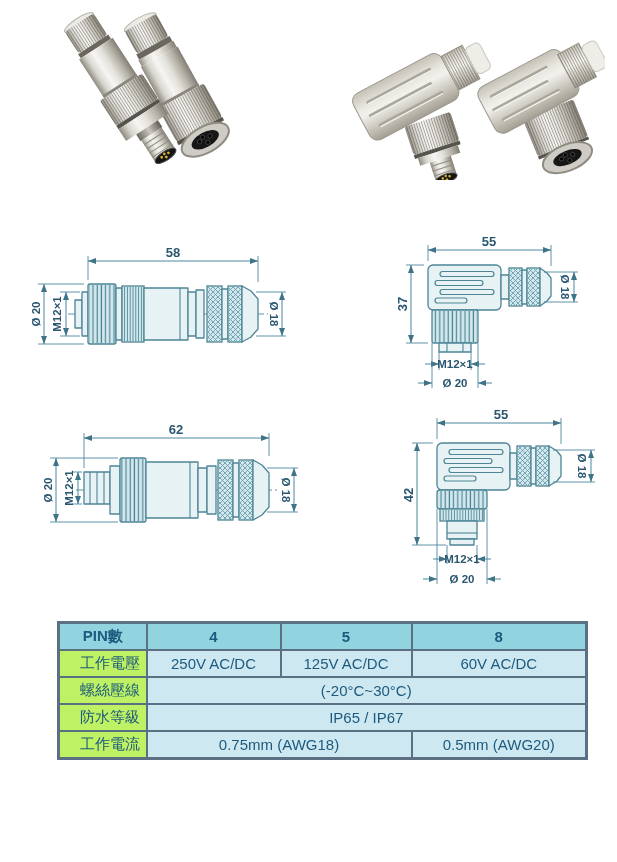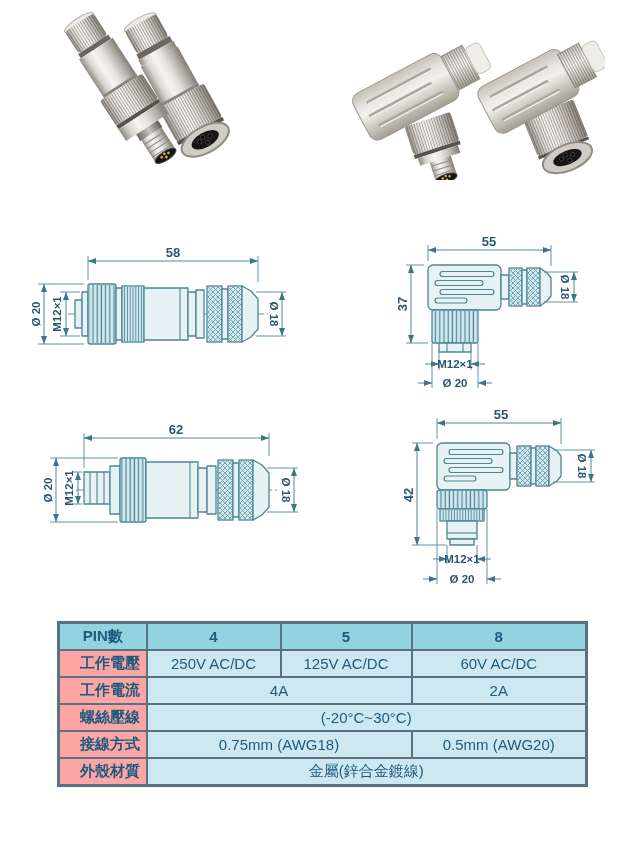--- a/index.html
+++ b/index.html
@@ -23,21 +23,21 @@
   .ext{stroke:#4c87a0;stroke-width:0.9;fill:none;}
   .cl{stroke:#4c87a0;stroke-width:0.9;stroke-dasharray:9 3 2 3;fill:none;}
   .dimtext{font-family:"Liberation Sans","DejaVu Sans",sans-serif;font-size:11.5px;font-weight:700;fill:#2a5670;}
   .dimnum{font-size:13px;}
 
   
   table.spec{position:absolute;left:57px;top:621px;width:528px;border-collapse:collapse;
              table-layout:fixed;border:3px solid #5b7082;}
   .spec td{border:2px solid #5b7082;height:25px;text-align:center;vertical-align:middle;
            font-size:15px;color:#1e5a7d;background:#cde8f1;padding:0 20px;white-space:nowrap;}
-  .spec td.lbl{background:#fca5a5;font-weight:700;}
+  .spec td.lbl{background:#bef264;font-weight:400;}
   .spec tr.hdr td{background:#92d3e0;font-weight:700;}
 </style>
 </head>
 <body>
 
 <div class="page">
 
   <svg width="0" height="0" style="position:absolute" aria-hidden="true">
     <defs>
       <marker id="mA" viewBox="0 0 10 10" refX="9" refY="5" markerWidth="9" markerHeight="9" orient="auto-start-reverse">
@@ -384,33 +384,28 @@
       <td>5</td>
       <td>8</td>
     </tr>
     <tr>
       <td class="lbl">工作電壓</td>
       <td>250V AC/DC</td>
       <td>125V AC/DC</td>
       <td>60V AC/DC</td>
     </tr>
     <tr>
-      <td class="lbl">工作電流</td>
-      <td colspan="2">4A</td>
-      <td>2A</td>
-    </tr>
-    <tr>
       <td class="lbl">螺絲壓線</td>
       <td colspan="3">(-20°C~30°C)</td>
     </tr>
     <tr>
-      <td class="lbl">接線方式</td>
+      <td class="lbl">防水等級</td>
+      <td colspan="3">IP65 / IP67</td>
+    </tr>
+    <tr>
+      <td class="lbl">工作電流</td>
       <td colspan="2">0.75mm (AWG18)</td>
       <td>0.5mm (AWG20)</td>
     </tr>
-    <tr>
-      <td class="lbl">外殼材質</td>
-      <td colspan="3">金屬(鋅合金鍍線)</td>
-    </tr>
   </tbody>
     </table>
 
 </div>
 
 </body></html>

